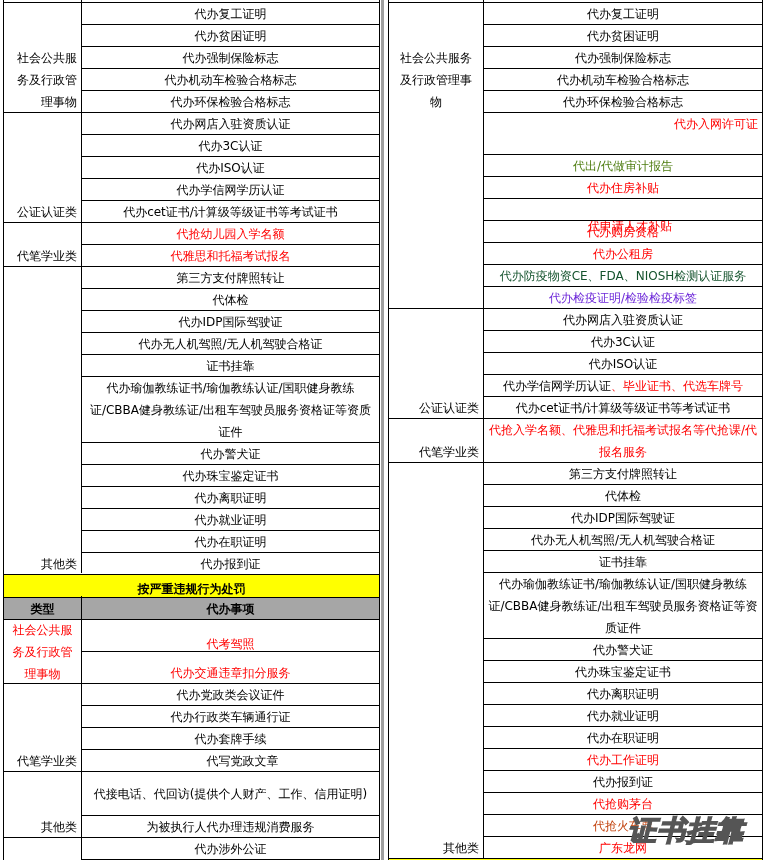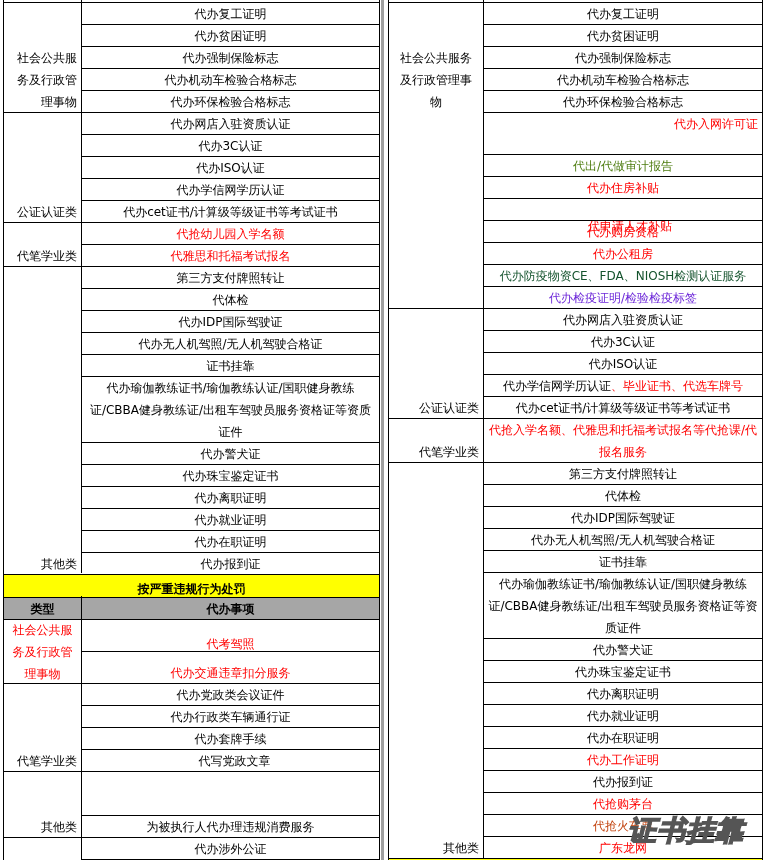--- a/index.html
+++ b/index.html
@@ -158,28 +158,31 @@
     </div>
     <div class="hline" style="left: 81px; top: 705px; width: 299px;"></div>
     <div class="cell" style="left: 82px; top: 706px; width: 297px; height: 22px;">
       <span style="color: rgb(0, 0, 0);">代办行政类车辆通行证</span>
     </div>
     <div class="hline" style="left: 81px; top: 727px; width: 299px;"></div>
     <div class="cell" style="left: 82px; top: 728px; width: 297px; height: 22px;">
       <span style="color: rgb(0, 0, 0);">代办套牌手续</span>
     </div>
     <div class="hline" style="left: 81px; top: 749px; width: 299px;"></div>
-    <div class="cell" style="left: 86px; top: 750px; width: 297px; height: 22px; align-items: flex-end;">
+    <div class="cell" style="left: 94px; top: 750px; width: 297px; height: 22px; align-items: flex-end;">
       <span style="color: rgb(0, 0, 0);">代写党政文章</span>
     </div>
     <div class="hline" style="left: 81px; top: 771px; width: 299px;"></div>
     <div class="cell" style="left: 4px; top: 684px; width: 77px; height: 88px; align-items: flex-end; flex-direction: column; justify-content: flex-end; color: rgb(0, 0, 0);">
       <div>代笔学业类</div>
     </div>
     <div class="hline" style="left: 3px; top: 771px; width: 377px;"></div>
+    <div class="cell" style="left: 82px; top: 772px; width: 297px; height: 44px;">
+      <span style="color: rgb(0, 0, 0);">代接电话、代回访(提供个人财产、工作、信用证明)</span>
+    </div>
     <div class="hline" style="left: 81px; top: 815px; width: 299px;"></div>
     <div class="cell" style="left: 82px; top: 816px; width: 297px; height: 22px;">
       <span style="color: rgb(0, 0, 0);">为被执行人代办理违规消费服务</span>
     </div>
     <div class="hline" style="left: 81px; top: 837px; width: 299px;"></div>
     <div class="cell" style="left: 4px; top: 772px; width: 77px; height: 66px; align-items: flex-end; flex-direction: column; justify-content: flex-end; color: rgb(0, 0, 0);">
       <div>其他类</div>
     </div>
     <div class="hline" style="left: 3px; top: 837px; width: 377px;"></div>
     <div class="cell" style="left: 82px; top: 838px; width: 297px; height: 22px;">

